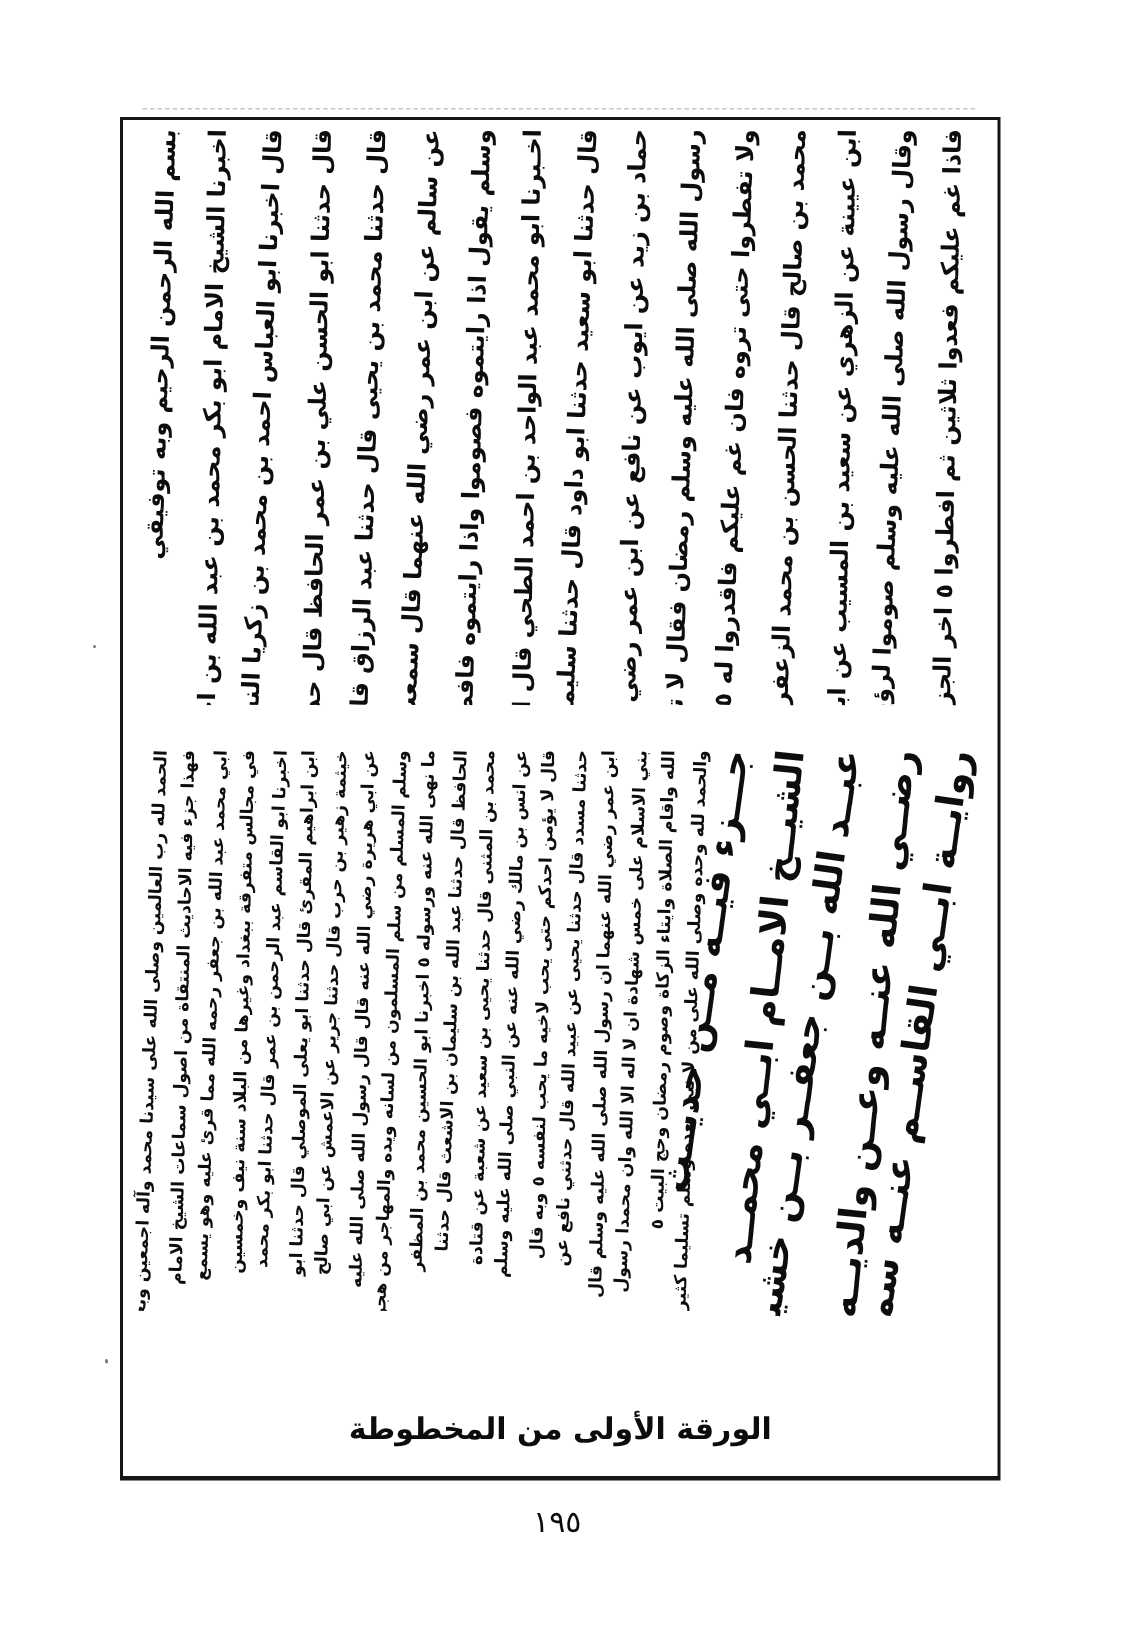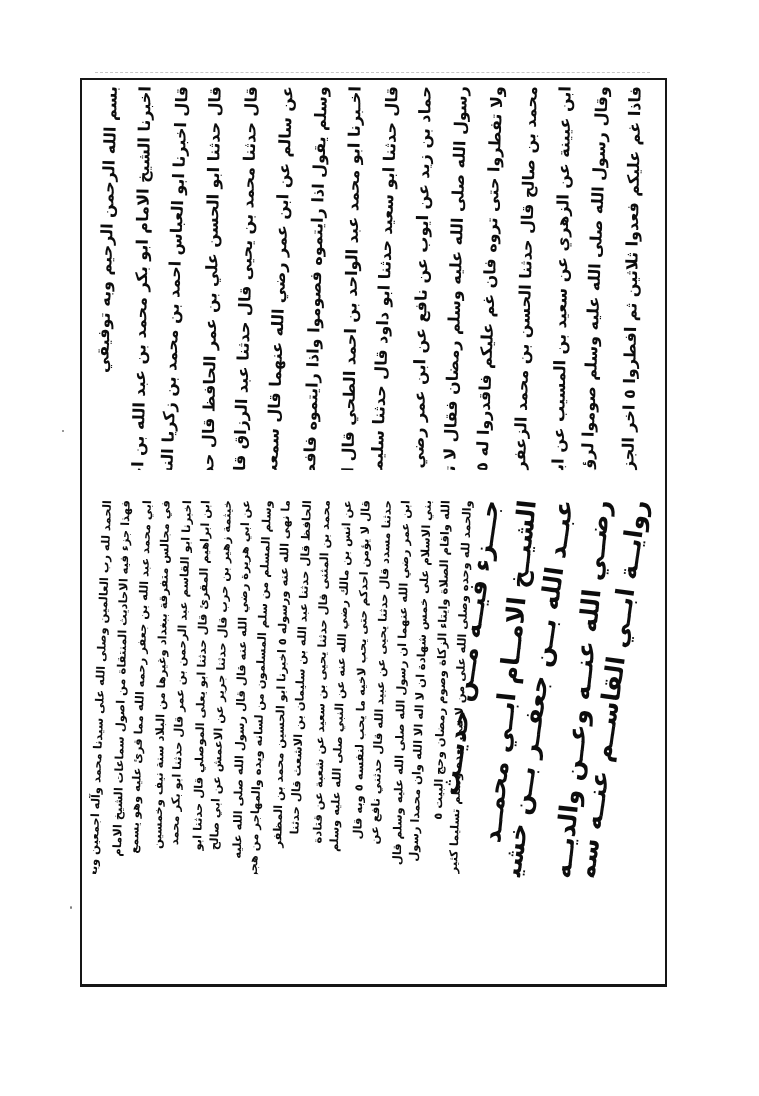--- a/index.html
+++ b/index.html
@@ -131,16 +131,18 @@
         <div class="ms-line">عن انس بن مالك رضي الله عنه عن النبي صلى الله عليه وسلم</div>
         <div class="ms-line">قال لا يؤمن احدكم حتى يحب لاخيه ما يحب لنفسه ٥ وبه قال</div>
         <div class="ms-line">حدثنا مسدد قال حدثنا يحيى عن عبيد الله قال حدثني نافع عن</div>
         <div class="ms-line">ابن عمر رضي الله عنهما ان رسول الله صلى الله عليه وسلم قال</div>
         <div class="ms-line">بني الاسلام على خمس شهادة ان لا اله الا الله وان محمدا رسول</div>
         <div class="ms-line">الله واقام الصلاة وايتاء الزكاة وصوم رمضان وحج البيت ٥</div>
         <div class="ms-line">والحمد لله وحده وصلى الله على من لا نبي بعده وسلم تسليما كثيرا</div>
       </div>
     </div>
 
+    <div class="figure-caption">الورقة الأولى من المخطوطة</div>
   </div>
 
+  <div class="page-number">١٩٥</div>
 
 </div>
 
 </body></html>

